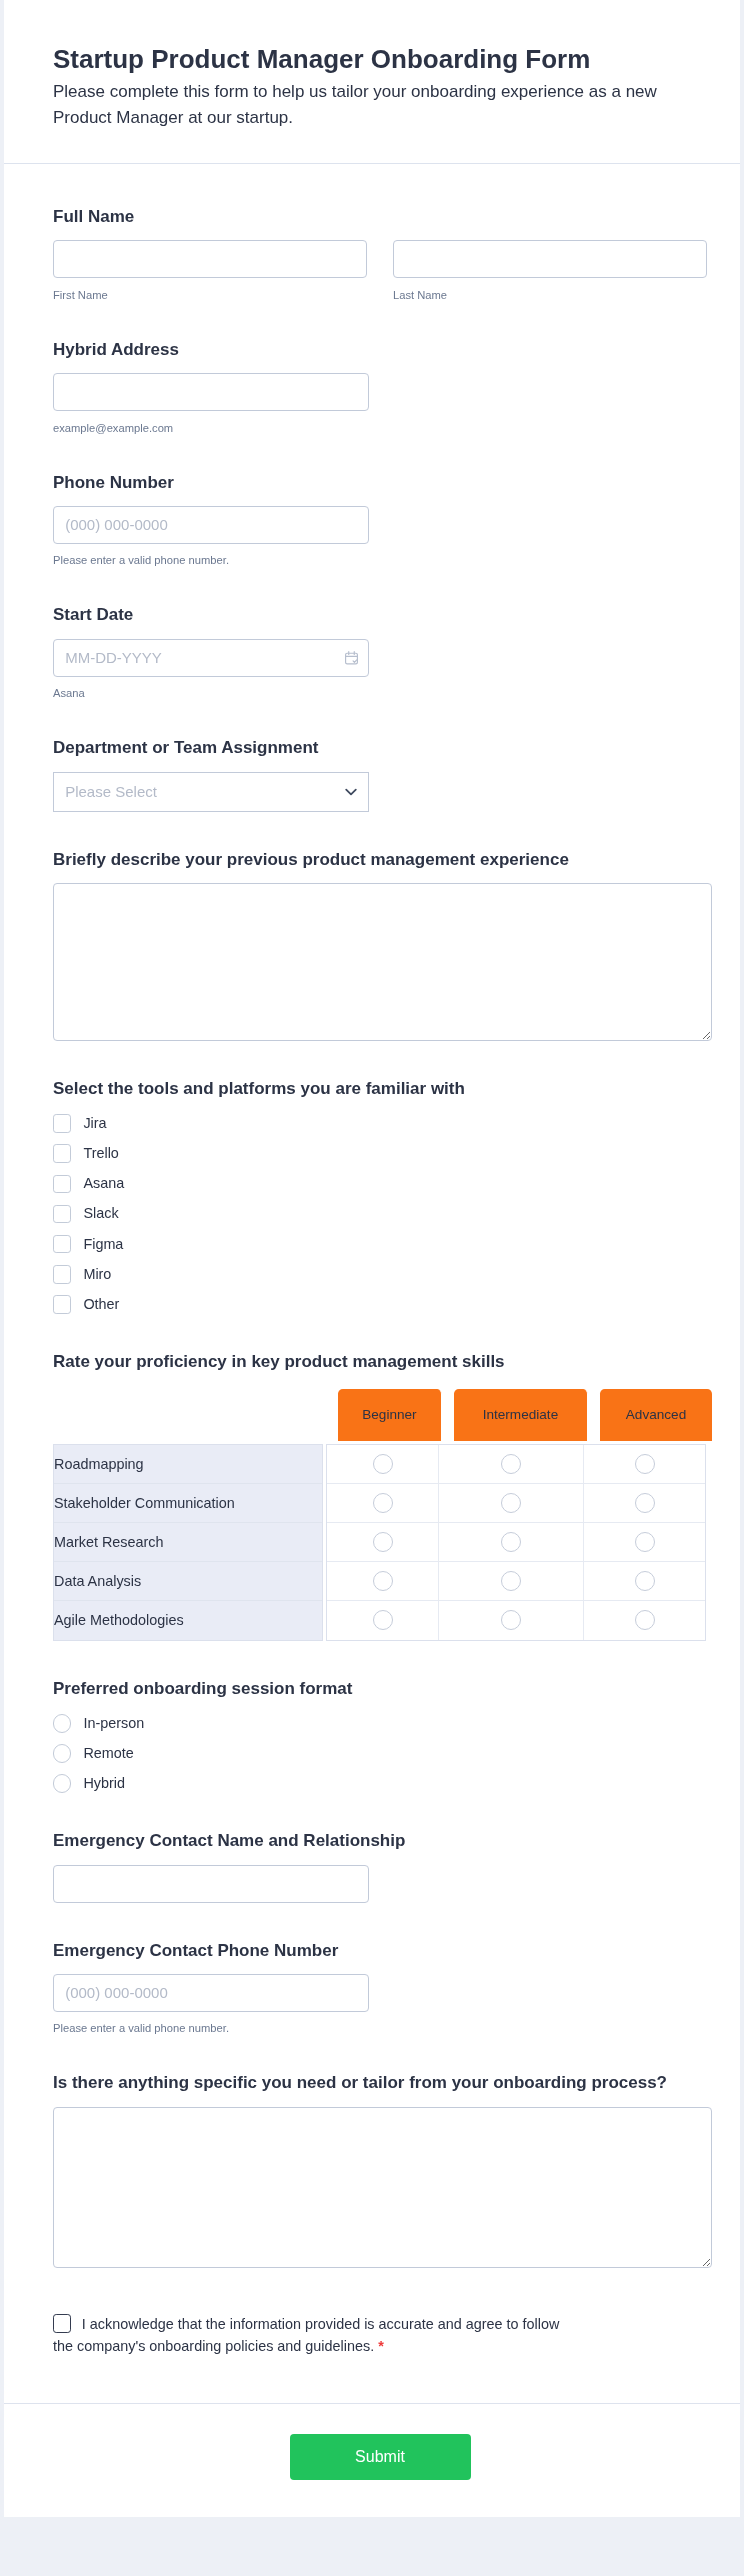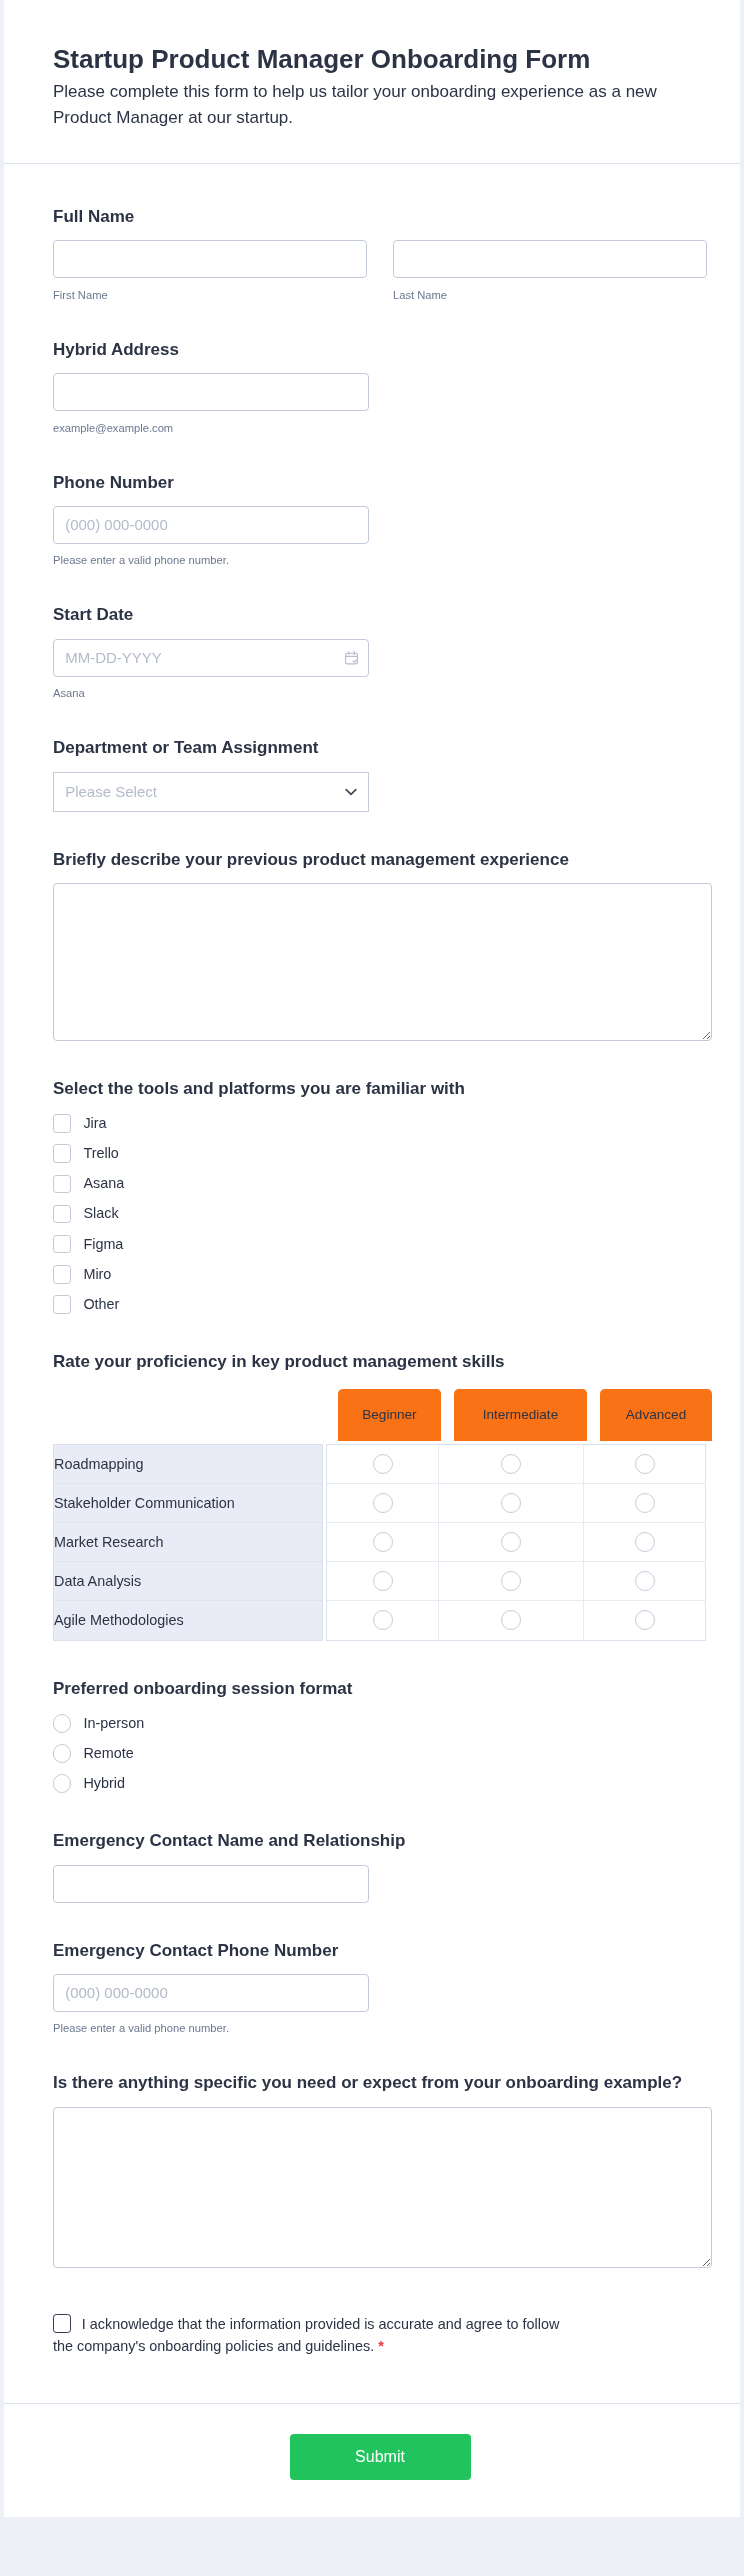--- a/index.html
+++ b/index.html
@@ -312,21 +312,21 @@
 
     <div class="field">
       <div class="q-label">Emergency Contact Phone Number</div>
       <div class="input-wrap">
         <input class="text" type="text" placeholder="(000) 000-0000" style="">
       </div>
       <div class="sublabel">Please enter a valid phone number.</div>
     </div>
 
     <div class="field" style="margin-bottom:0;">
-      <div class="q-label">Is there anything specific you need or expect from your onboarding example?</div>
+      <div class="q-label">Is there anything specific you need or tailor from your onboarding process?</div>
       <textarea class="area tall" style=""></textarea>
     </div>
 
     <div class="ack">
       <span class="ackbox"></span><span>I acknowledge that the information provided is accurate and agree to follow the company's onboarding policies and guidelines.</span><span class="req">*</span>
     </div>
 
   </div>
 
   <div class="divider"></div>

